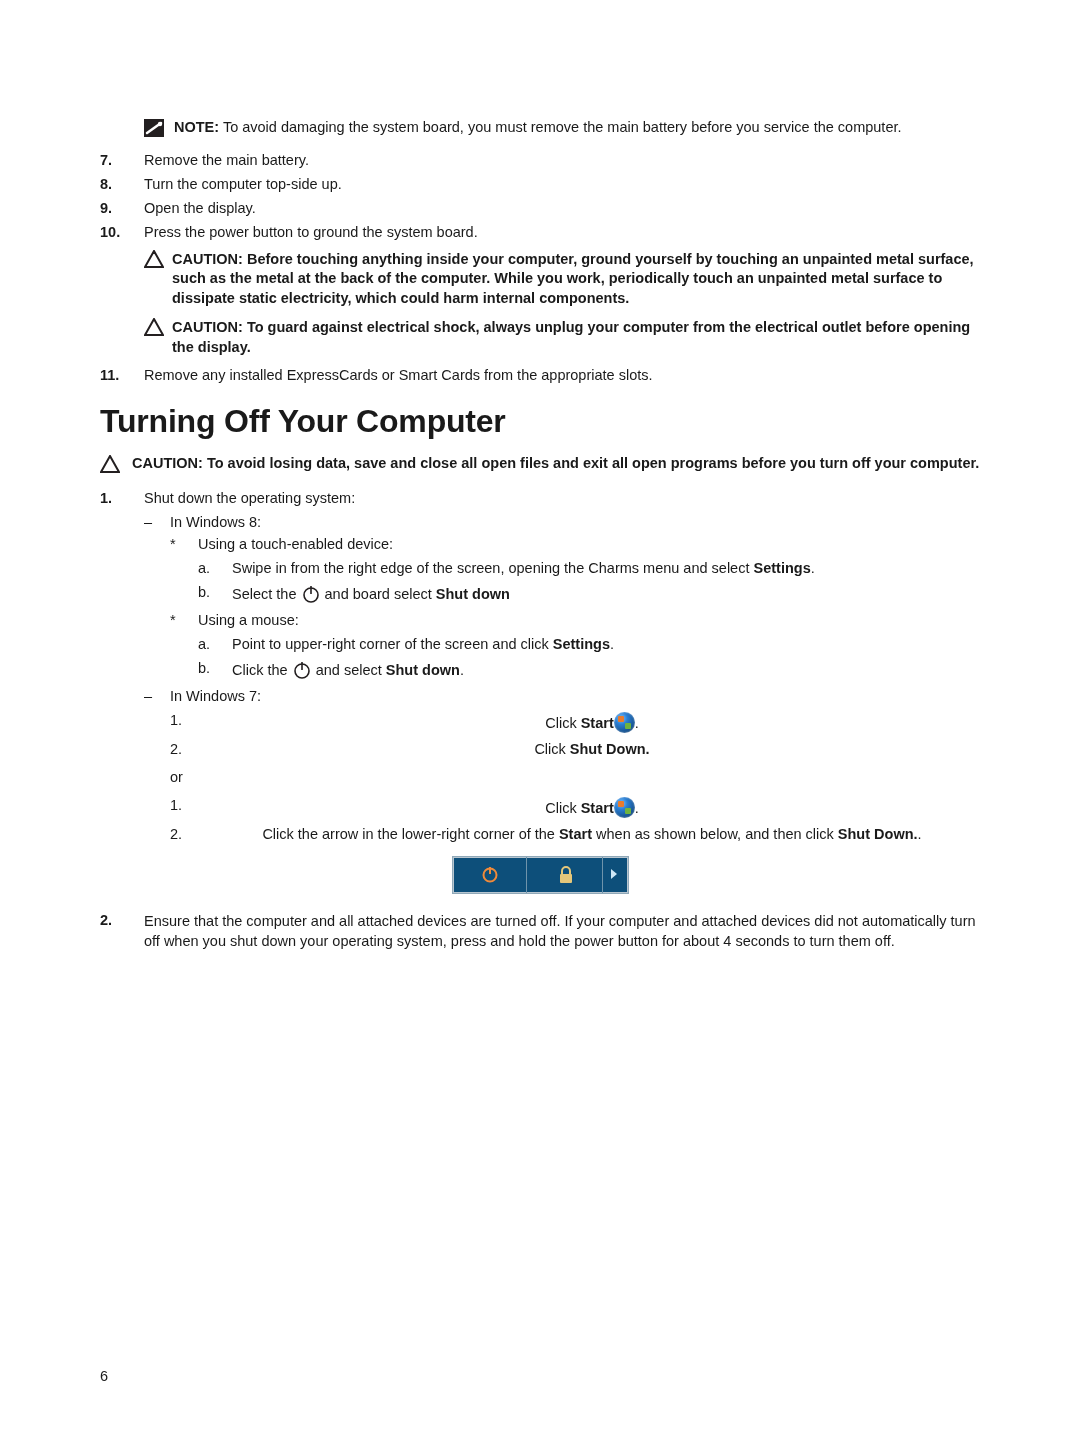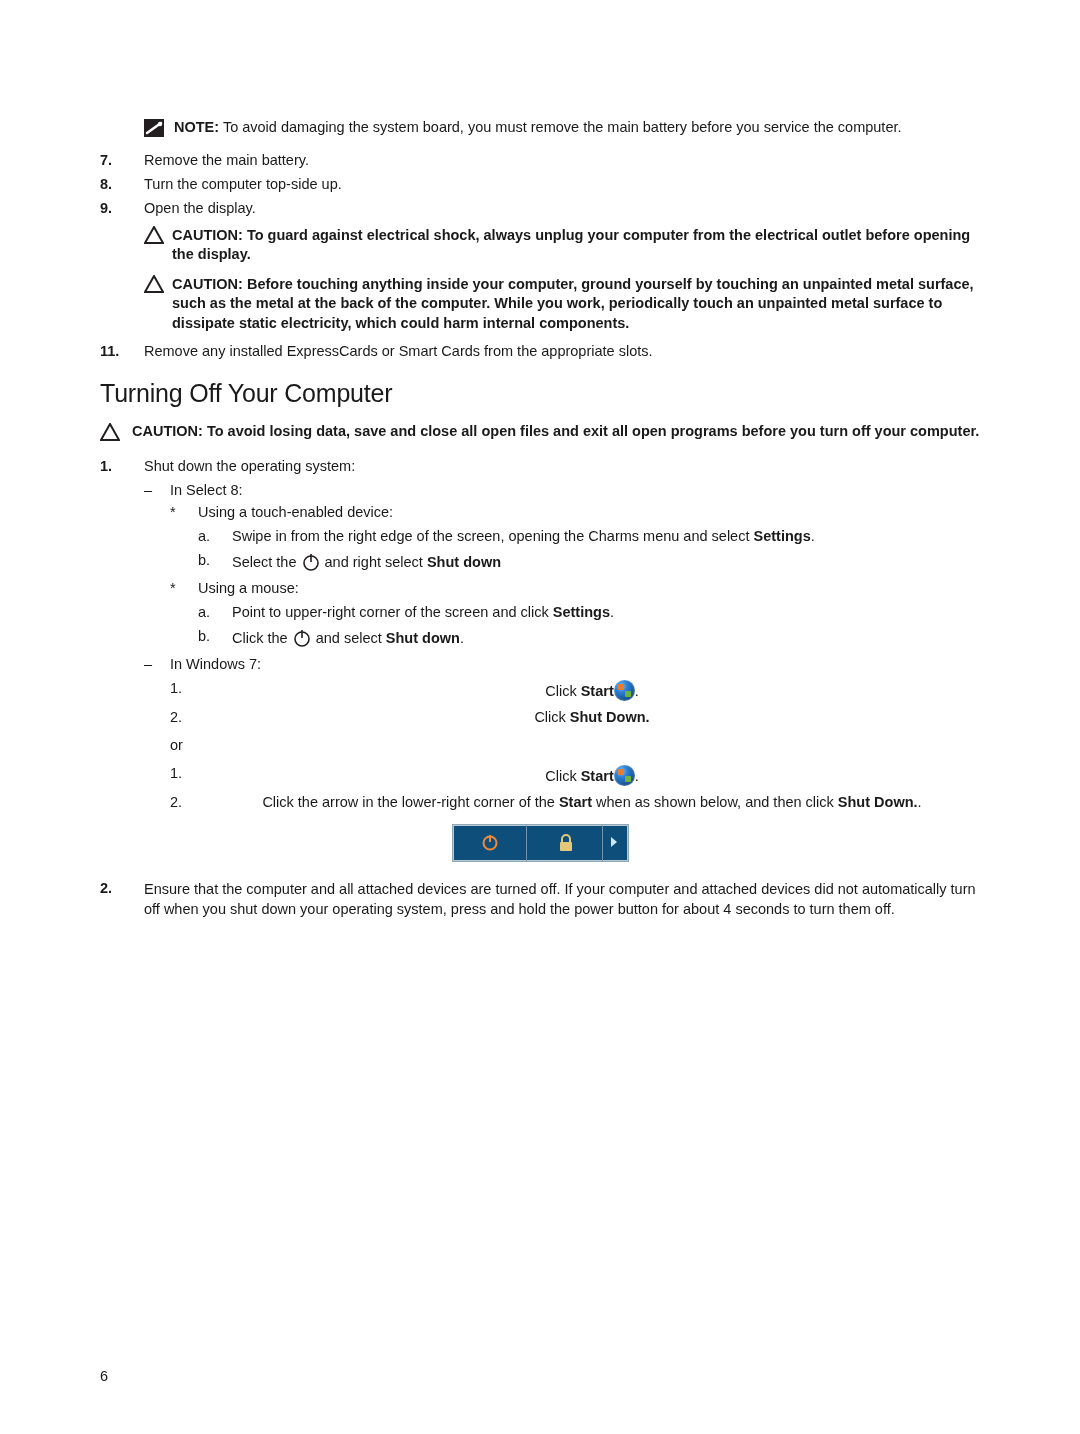--- a/index.html
+++ b/index.html
@@ -53,22 +53,22 @@
   .admon-inner .icon {
     flex: 0 0 20px;
     margin-right: 8px;
   }
   .admon-inner .text {
     flex: 1;
     font-weight: 700;
     line-height: 1.35;
   }
   h2 {
-    font-size: 25px;
-    font-weight: 400;
+    font-size: 32px;
+    font-weight: 700;
     font-family: "Arial Narrow", Arial, sans-serif;
     font-stretch: condensed;
     margin: 20px 0 14px 0;
     letter-spacing: -0.2px;
   }
   .top-admon {
     display: flex;
     margin: 8px 0 16px 0;
   }
   .top-admon .icon {
@@ -221,37 +221,41 @@
     <div class="txt">Remove the main battery.</div>
   </div>
   <div class="ol-item">
     <div class="num">8.</div>
     <div class="txt">Turn the computer top-side up.</div>
   </div>
   <div class="ol-item">
     <div class="num">9.</div>
     <div class="txt">Open the display.</div>
   </div>
+  <div class="ol-item">
+    <div class="num">10.</div>
+    <div class="txt">Press the power button to ground the system board.</div>
+  </div>
 
   <div class="admon-inner">
     <div class="icon">
       <svg width="20" height="18">
           <polygon points="10,1 19,17 1,17" fill="none" stroke="#231f20" stroke-width="2"></polygon>
         </svg>
     </div>
-    <div class="text">CAUTION: To guard against electrical shock, always unplug your computer from the electrical outlet before opening the display.</div>
+    <div class="text">CAUTION: Before touching anything inside your computer, ground yourself by touching an unpainted metal surface, such as the metal at the back of the computer. While you work, periodically touch an unpainted metal surface to dissipate static electricity, which could harm internal components.</div>
   </div>
 
   <div class="admon-inner">
     <div class="icon">
       <svg width="20" height="18">
           <polygon points="10,1 19,17 1,17" fill="none" stroke="#231f20" stroke-width="2"></polygon>
         </svg>
     </div>
-    <div class="text">CAUTION: Before touching anything inside your computer, ground yourself by touching an unpainted metal surface, such as the metal at the back of the computer. While you work, periodically touch an unpainted metal surface to dissipate static electricity, which could harm internal components.</div>
+    <div class="text">CAUTION: To guard against electrical shock, always unplug your computer from the electrical outlet before opening the display.</div>
   </div>
 
   <div class="ol-item">
     <div class="num">11.</div>
     <div class="txt">Remove any installed ExpressCards or Smart Cards from the appropriate slots.</div>
   </div>
 
   <h2>Turning Off Your Computer</h2>
 
   <div class="top-admon">
@@ -263,42 +267,42 @@
     <div class="text">CAUTION: To avoid losing data, save and close all open files and exit all open programs before you turn off your computer.</div>
   </div>
 
   <div class="ol-item">
     <div class="num">1.</div>
     <div class="txt">Shut down the operating system:</div>
   </div>
 
   <div class="dash-item">
     <div class="bullet">–</div>
-    <div class="txt">In Select 8:</div>
+    <div class="txt">In Windows 8:</div>
   </div>
 
   <div class="star-item">
     <div class="bullet">*</div>
     <div class="txt">Using a touch-enabled device:</div>
   </div>
 
   <div class="letter-item">
     <div class="bullet">a.</div>
     <div class="txt">
       <span>Swipe in from the right edge of the screen, opening the Charms menu and select </span><b>Settings</b><span>.</span>
     </div>
   </div>
 
   <div class="letter-item">
     <div class="bullet">b.</div>
     <div class="txt">
       <span>Select the </span><span class="inline-icon-wrap"><svg width="20" height="20">
             <circle cx="10" cy="11" r="7" fill="none" stroke="#231f20" stroke-width="1.6"></circle>
             <line x1="10" y1="2" x2="10" y2="10" stroke="#231f20" stroke-width="1.6"></line>
-          </svg></span><span> and right select </span><b>Shut down</b>
+          </svg></span><span> and board select </span><b>Shut down</b>
     </div>
   </div>
 
   <div class="star-item">
     <div class="bullet">*</div>
     <div class="txt">Using a mouse:</div>
   </div>
 
   <div class="letter-item">
     <div class="bullet">a.</div>

